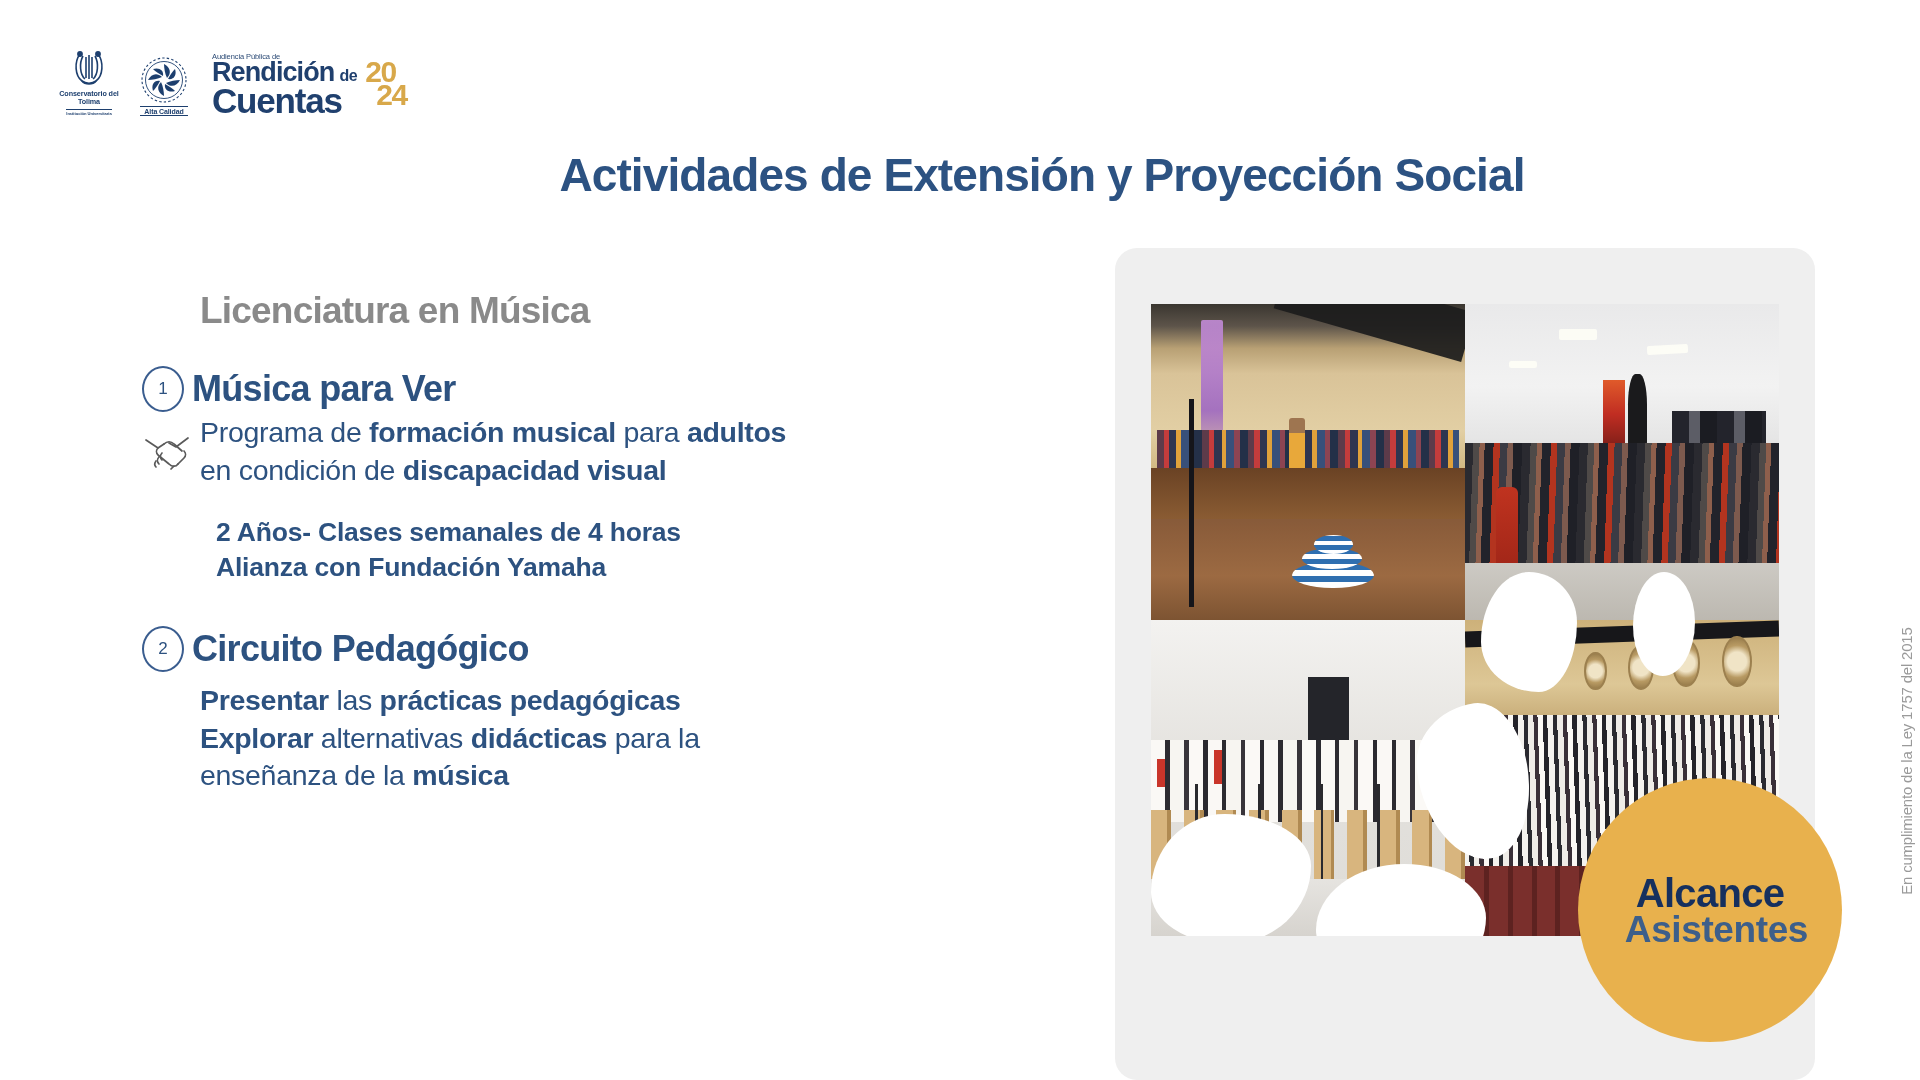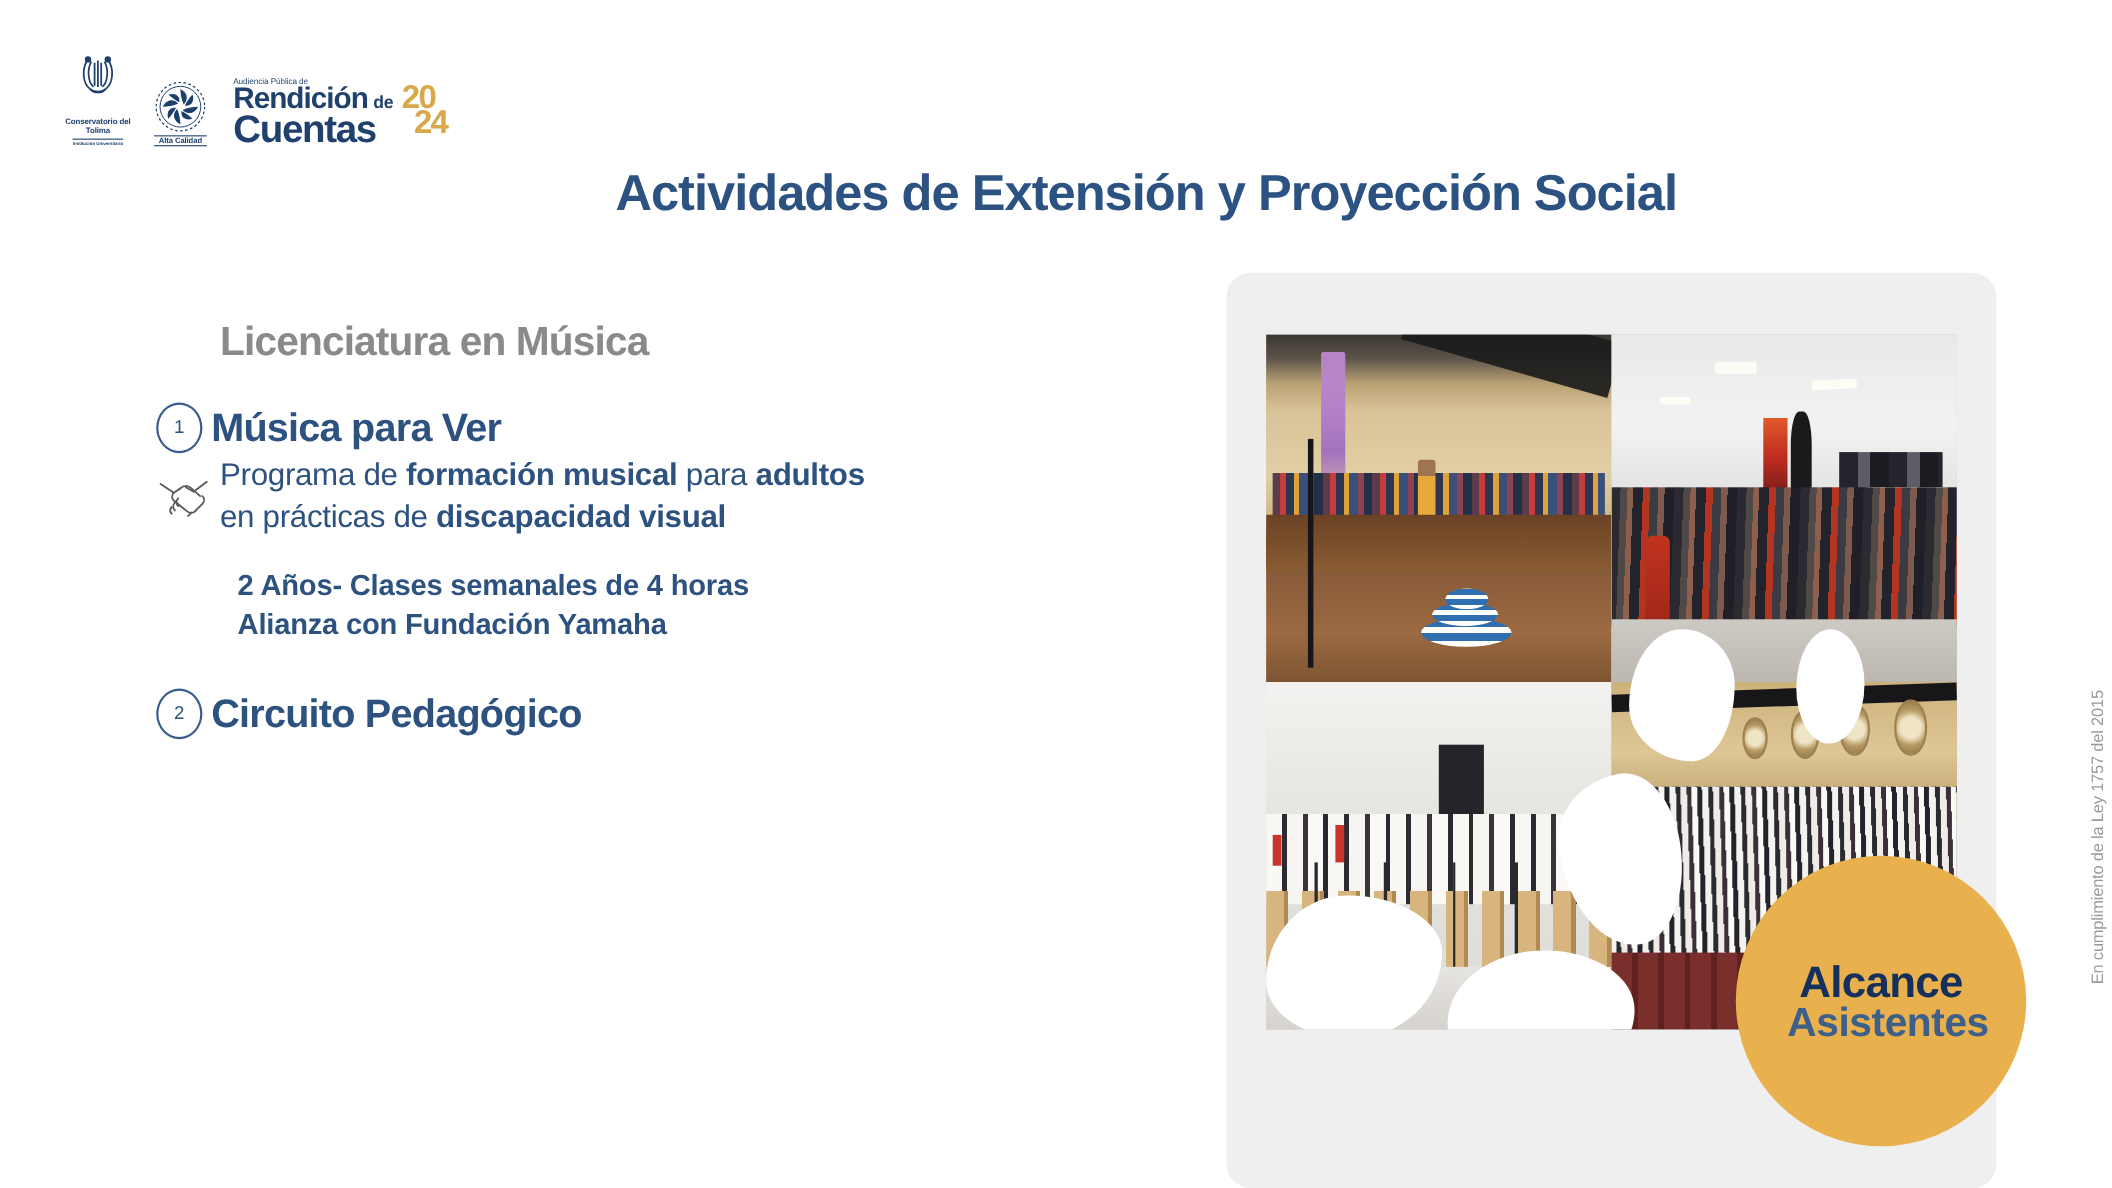--- a/index.html
+++ b/index.html
@@ -31,21 +31,21 @@
     align-items: center;
     width: 62px;
   }
   .logo-conservatorio .lyre { line-height: 0; }
   .logo-conservatorio .cons-name {
     font-size: 7.2px;
     font-weight: bold;
     color: #1d3f6e;
     text-align: center;
     line-height: 1.12;
-    margin-top: 19px;
+    margin-top: 2px;
     letter-spacing: -0.1px;
   }
   .logo-conservatorio .cons-sub {
     font-size: 4.1px;
     font-weight: bold;
     color: #1d3f6e;
     text-align: center;
     margin-top: 2.5px;
     border-top: 0.6px solid #1d3f6e;
     padding-top: 1.5px;
@@ -566,32 +566,37 @@
           <path d="M24 31 C22 33, 22 36, 24 38"></path>
           <path d="M21 35 C19 37, 19 40, 21 42"></path>
           <path d="M18 39 C16.5 41, 16.5 43.5, 18 45"></path>
           <path d="M40 42 L46 36 C48 34, 48 31, 46 29"></path>
           <path d="M36 44 L33 47"></path>
         </g>
       </svg>
     </span>
     <div class="item-body">
       <span>Programa de </span><b>formación musical</b><span> para </span><b>adultos</b><br>
-      <span>en prácticas de </span><b>discapacidad visual</b>
+      <span>en condición de </span><b>discapacidad visual</b>
     </div>
     <div class="detail-block">
       <div><span class="strong">2 Años- Clases semanales de 4 horas</span></div>
       <div><span class="strong">Alianza con Fundación Yamaha</span></div>
     </div>
   </div>
 
   <div class="item-block" id="item-2">
     <div class="item-head">
       <div class="num-circle">2</div>
       <div class="item-title">Circuito Pedagógico</div>
+    </div>
+    <div class="item-body">
+      <b>Presentar</b><span> las  </span><b>prácticas pedagógicas</b><br>
+      <b>Explorar</b><span> alternativas </span><b>didácticas</b><span> para la</span><br>
+      <span>enseñanza de la </span><b>música</b>
     </div>
   </div>
 </div>
 
 <div id="photo-panel">
   <div id="photo-collage">
 
     <div class="photo-cell ph1">
       <div class="beam"></div>
       <div class="col-purple"></div>

